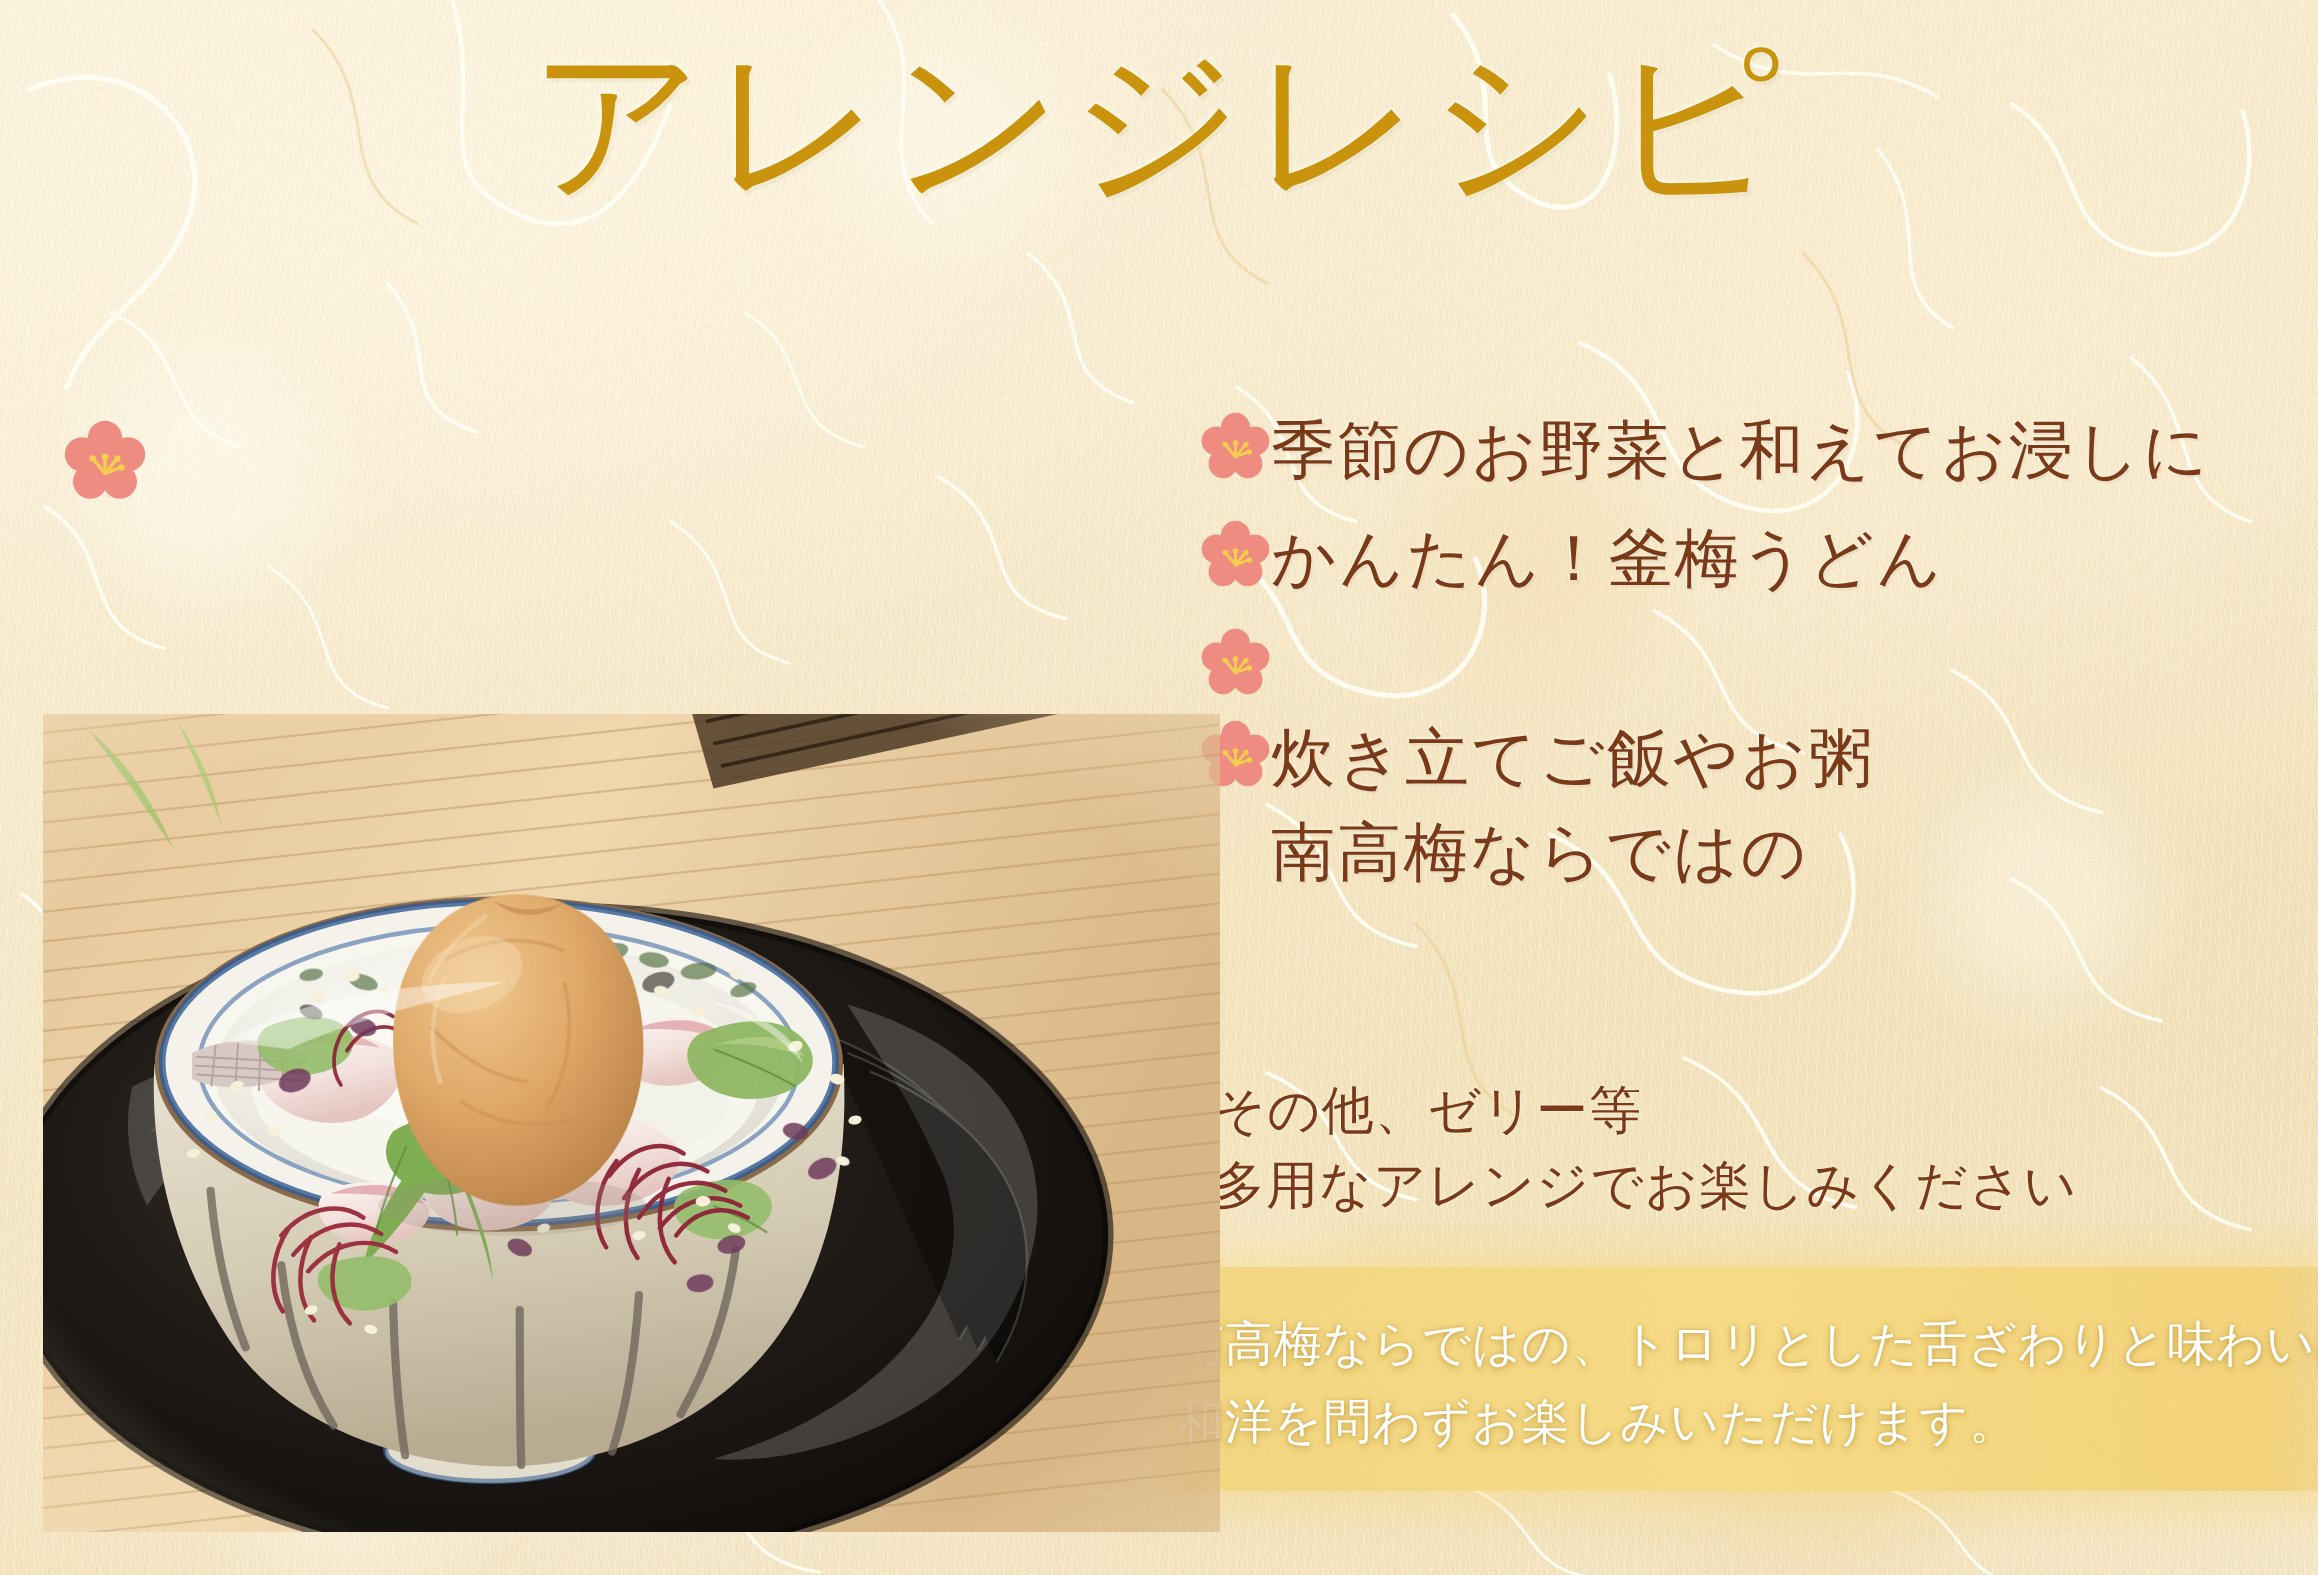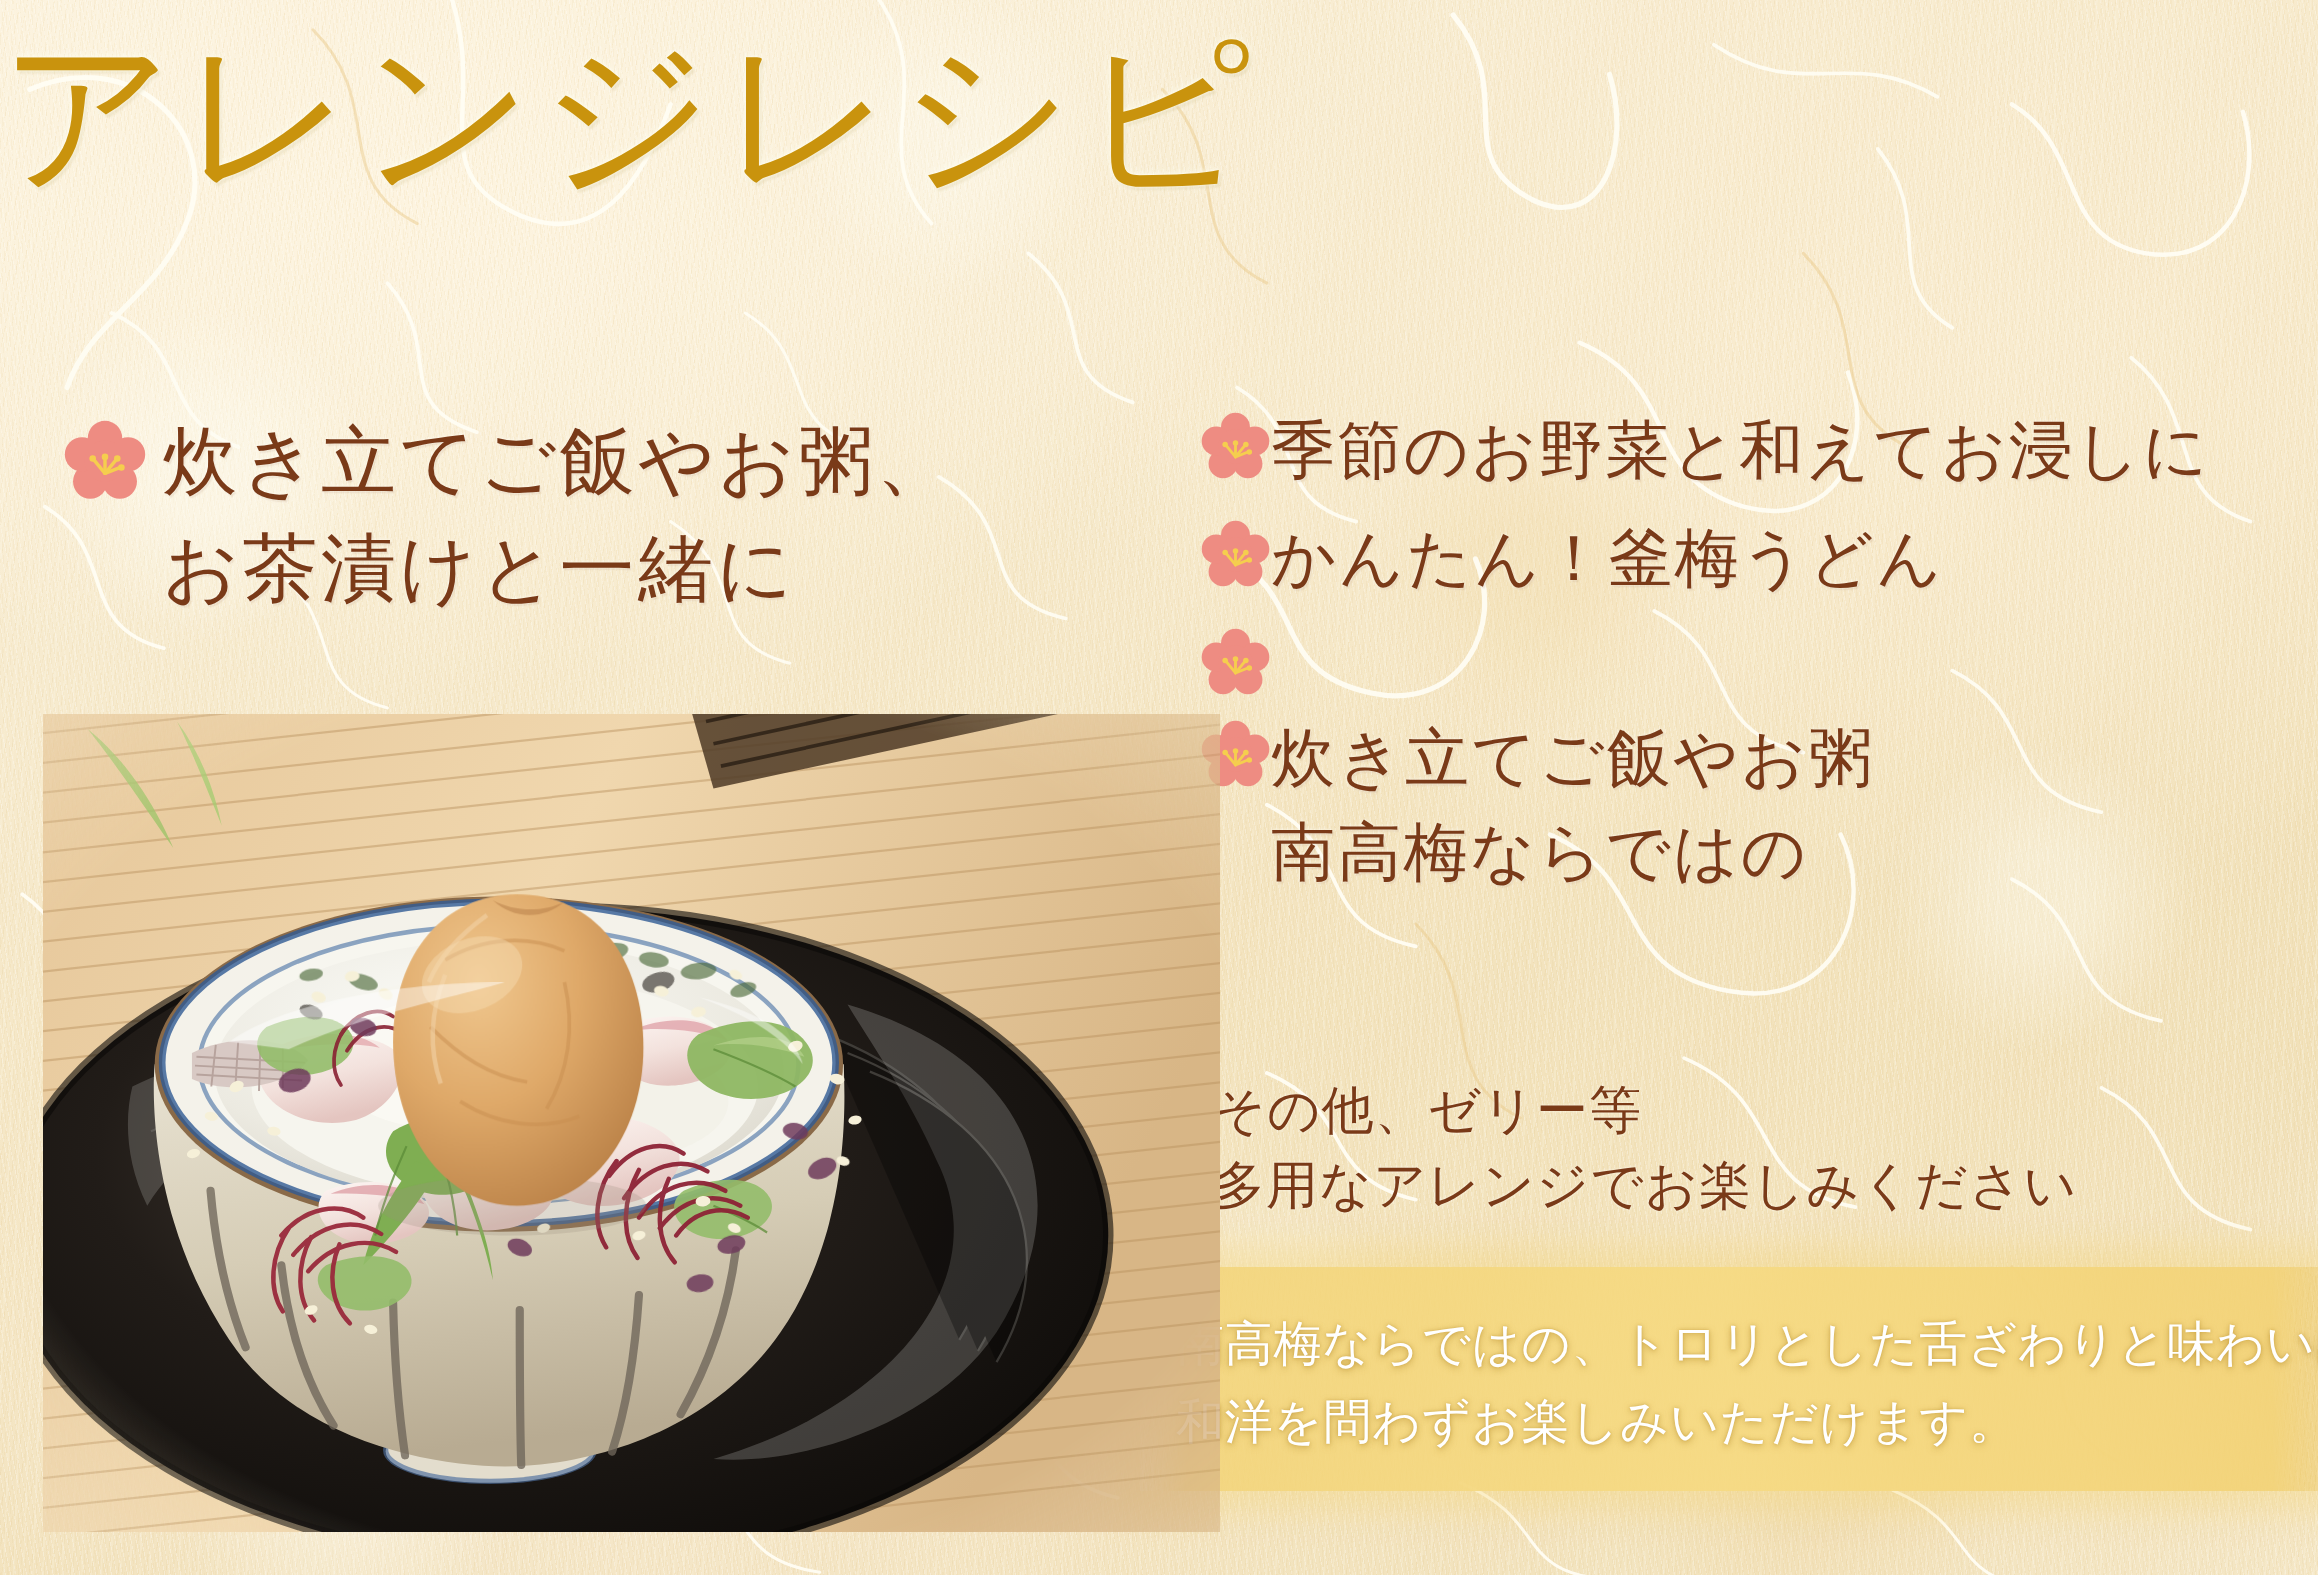--- a/index.html
+++ b/index.html
@@ -49,22 +49,22 @@
       radial-gradient(circle at 78% 92%, rgba(235,205,140,.4) 0 3%, rgba(235,205,140,0) 9%),
       radial-gradient(circle at 15% 94%, rgba(255,255,248,.55) 0 2%, rgba(255,255,248,0) 7%);
   }
   
   .fibres{ position:absolute; inset:0; }
   .fibres svg{ width:100%; height:100%; display:block; }
 
   
   .title{
     position:absolute;
-    left:0; right:0; top:28px;
-    text-align:left;
+    left:0; right:0; top:36px;
+    text-align:center;
     font-size:170px;
     line-height:1.02;
     letter-spacing:.035em;
     color:#c9930d;
     font-weight:400;
     font-family:"DejaVu Sans","Liberation Sans",sans-serif;
     text-shadow:
       0 0 3.7px rgba(255,255,245,.95),
       0 0 10.4px rgba(255,255,240,.75),
       2.2px 3px 3px rgba(150,110,10,.18);
@@ -238,24 +238,20 @@
           <path d="M50 65 L68 58"></path>
         </g>
         <g fill="#F5CE4E">
           <circle cx="50" cy="45" r="4"></circle>
           <circle cx="35" cy="47" r="4"></circle>
           <circle cx="65" cy="47" r="4"></circle>
           <circle cx="70" cy="58" r="4"></circle>
         </g>
       </svg>
     </span>
-    <div class="left-lines">
-      <div>炊き立てご飯やお粥、</div>
-      <div>お茶漬けと一緒に</div>
-    </div>
   </div>
 
   <div class="right-list">
 
     <div class="bullet">
       <span>
         <svg class="plum" width="69" height="69" viewBox="0 0 100 100" aria-hidden="true">
           <g>
             <circle cx="50" cy="22" r="21" fill="#EE8C82"></circle>
               <circle cx="78" cy="42" r="21" fill="#EE8C82"></circle>

